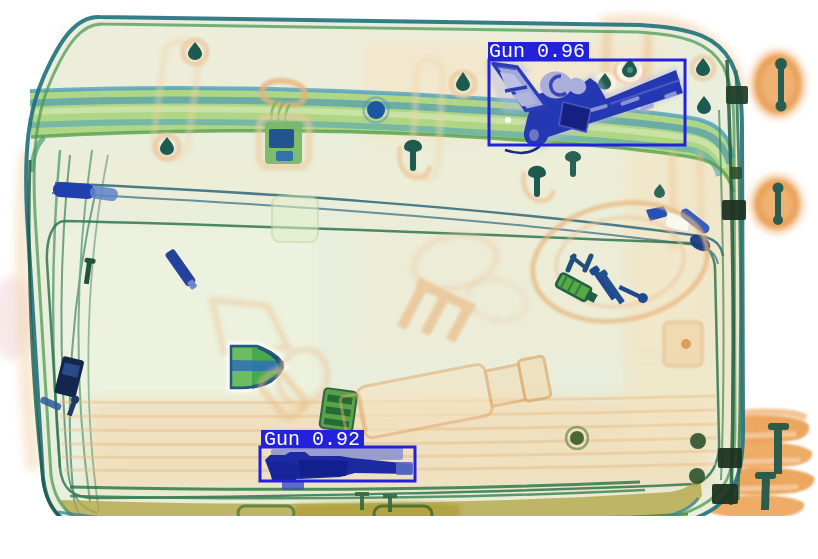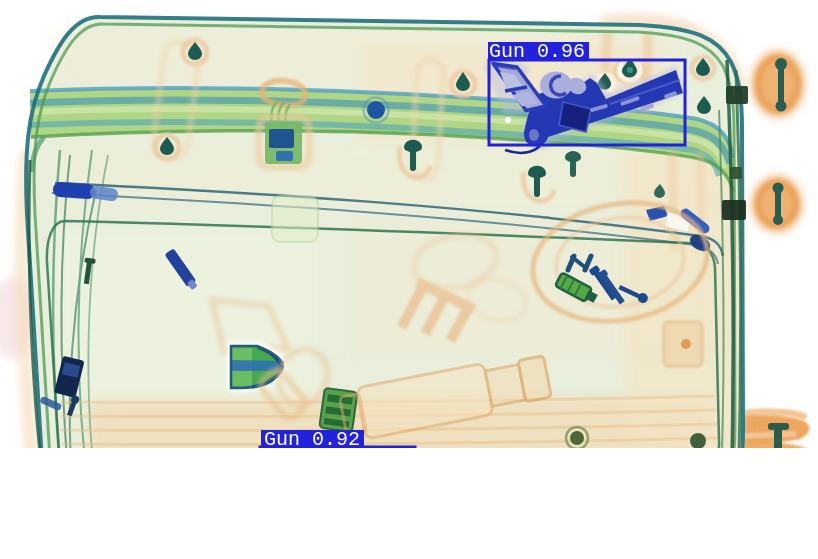--- a/index.html
+++ b/index.html
@@ -1,16 +1,16 @@
 <!DOCTYPE html>
 <html><head>
 <meta charset="utf-8">
 <style>
   html,body{margin:0;padding:0;background:#ffffff;}
-  #stage{position:relative;width:818px;height:448px;overflow:hidden;background:#ffffff;
+  #stage{position:relative;width:818px;height:516px;overflow:hidden;background:#ffffff;
          font-family:"Liberation Sans", sans-serif;}
   svg{display:block}
 </style>
 </head>
 <body>
 <div id="stage">
 <svg width="818" height="559" viewBox="0 0 818 559">
 <defs>
   <filter id="b1" x="-30%" y="-30%" width="160%" height="160%">
           <feGaussianBlur stdDeviation="1"></feGaussianBlur>

